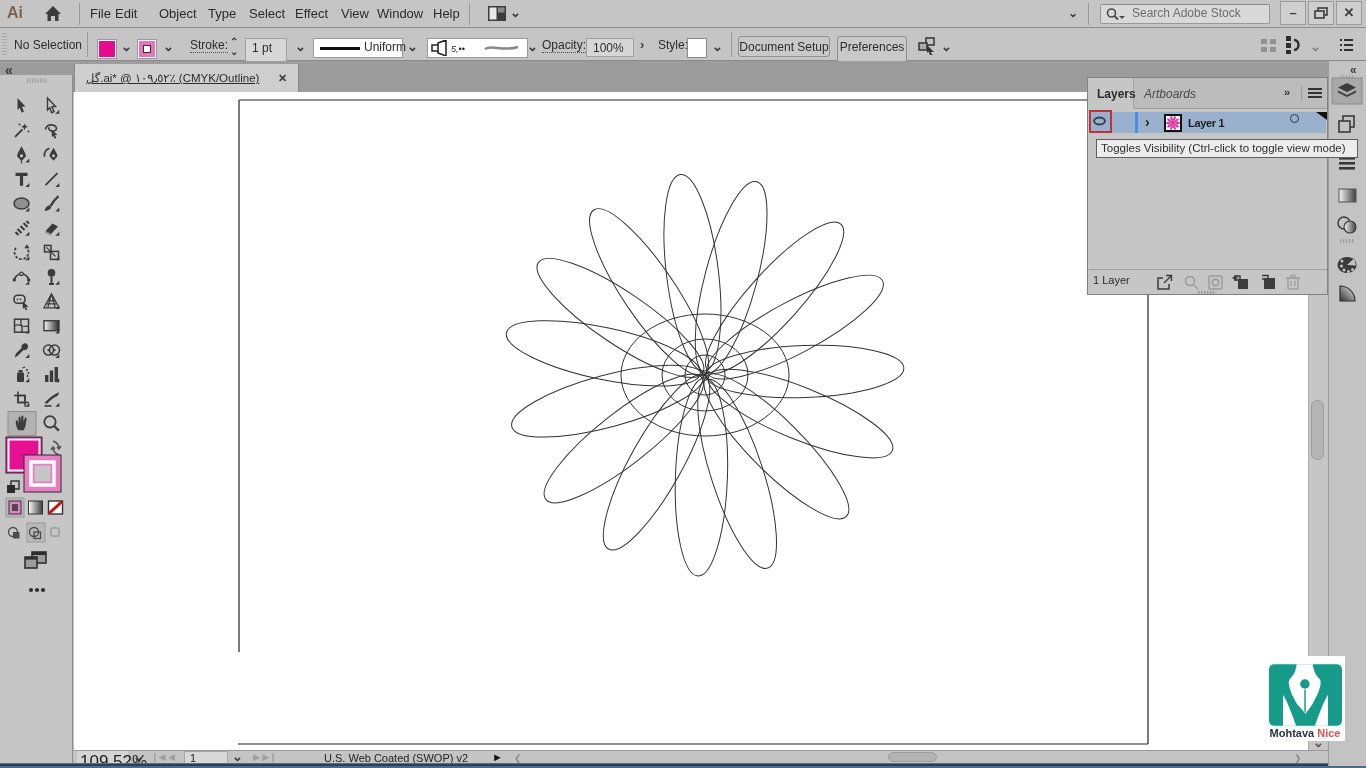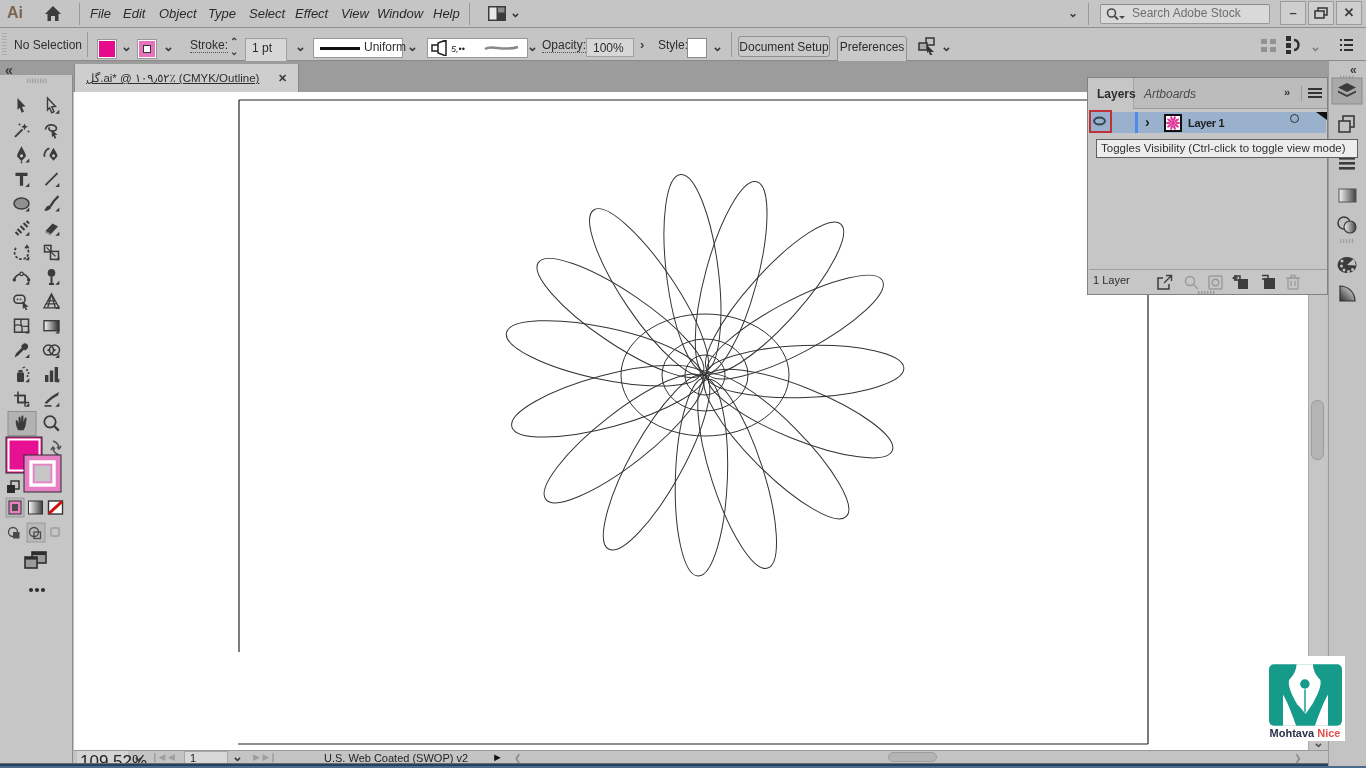--- a/index.html
+++ b/index.html
@@ -5,21 +5,21 @@
 * { margin:0; padding:0; box-sizing:border-box; }
 html,body { width:1366px; height:768px; overflow:hidden; }
 body { font-family:"Liberation Sans", sans-serif; background:#c3c3c3; position:relative; }
 .abs { position:absolute; }
 
 
 #menubar { left:0; top:0; width:1366px; height:28px; background:#c5c5c5; border-bottom:1px solid #8f8f8f; }
 #ailogo { left:7px; top:4px; font-weight:bold; font-size:16px; color:#7c6550; }
 #homeico { left:44px; top:5px; }
 .vsep { width:1px; background:#9a9a9a; }
-.menuitem { top:0; height:27px; line-height:27px; font-size:13px; color:#2a2a2a;font-style:italic; }
+.menuitem { top:0; height:27px; line-height:27px; font-size:13px; color:#2a2a2a; }
 #srchbox { left:1100px; top:4px; width:170px; height:20px; background:#d9d9d9; border:1px solid #989898; border-top-color:#8a8a8a; border-radius:2px; }
 #srchtxt { left:1132px; top:6px; font-size:12px; color:#6e6e6e; }
 .winbtn { top:1px; width:26px; height:24px; background:#cfcfcf; border:1px solid #9b9b9b; color:#3c3c3c; text-align:center; font-size:13px; line-height:22px; font-weight:bold; }
 
 
 #controlbar { left:0; top:28px; width:1366px; height:33px; background:#c5c5c5; border-bottom:1px solid #8a8a8a; }
 .cb-txt { font-size:12px; color:#2d2d2d; }
 .cb-field { background:#d7d7d7; border:1px solid #a0a0a0; font-size:12px; color:#2d2d2d; }
 .chev { color:#3a3a3a; font-size:13px; font-weight:bold; line-height:10px; }
 .cb-btn { border:1px solid #909090; border-radius:3px; font-size:12px; color:#2d2d2d; text-align:center; background:#c9c9c9; }
@@ -62,21 +62,21 @@
 </head>
 <body>
 
 <div id="menubar" class="abs"></div>
 <div id="ailogo" class="abs">Ai</div>
 <svg id="homeico" class="abs" width="18" height="18" viewBox="0 0 18 18">
     <path d="M9 1 L17 9 L14.5 9 L14.5 16 L11 16 L11 11 L7 11 L7 16 L3.5 16 L3.5 9 L1 9 Z" fill="#3c3c3c"></path>
   </svg>
 <div class="abs vsep" style="left:79px;top:3px;height:22px;"></div>
 <div class="abs menuitem" style="left:90px;">File</div>
-<div class="abs menuitem" style="left:123px;text-align:right;">Edit</div>
+<div class="abs menuitem" style="left:115px;text-align:right;">Edit</div>
 <div class="abs menuitem" style="left:159px;">Object</div>
 <div class="abs menuitem" style="left:208px;">Type</div>
 <div class="abs menuitem" style="left:249px;">Select</div>
 <div class="abs menuitem" style="left:295px;">Effect</div>
 <div class="abs menuitem" style="left:341px;">View</div>
 <div class="abs menuitem" style="left:377px;">Window</div>
 <div class="abs menuitem" style="left:433px;">Help</div>
 <div class="abs vsep" style="left:469px;top:3px;height:22px;"></div>
 <svg class="abs" style="left:488px;top:6px;" width="18" height="15" viewBox="0 0 18 15">
     <rect x="0" y="0" width="18" height="15" fill="#3c3c3c"></rect>

